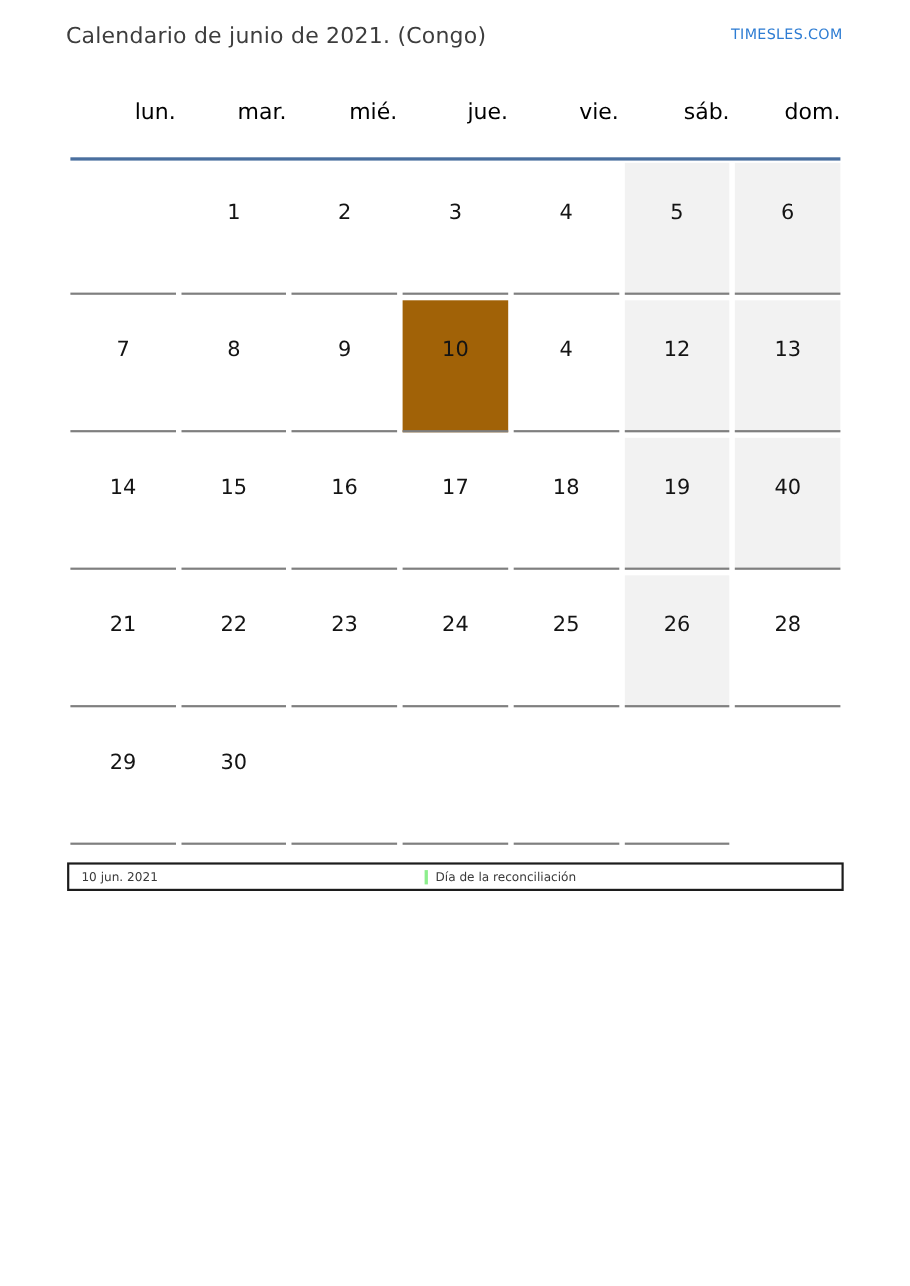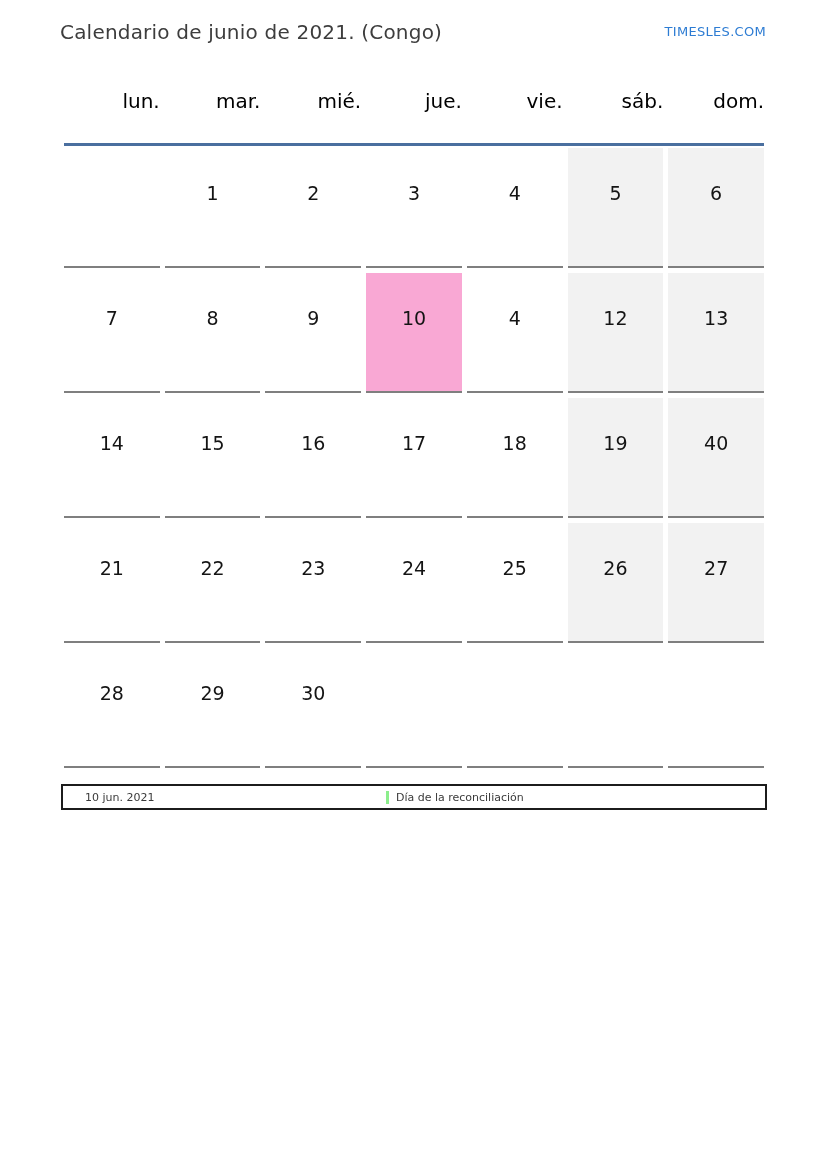--- a/index.html
+++ b/index.html
@@ -71,35 +71,35 @@
     height: 120px;
     border-bottom: 2px solid #7f7f7f;
     text-align: center;
     padding-top: 36px;
     font-size: 19px;
     line-height: 1;
     color: #141414;
     background: #ffffff;
   }
   .day-cell.weekend { background: #f2f2f2; }
-  .day-cell.holiday { background: #f9a8d4; }
+  .day-cell.holiday { background: #a16207; }
   .legend-box {
     position: absolute;
     left: 61px;
     right: 60px;
     top: 784px;
     box-sizing: border-box;
     height: 26px;
     border: 2px solid #1c1c1c;
     display: flex;
     align-items: center;
     font-size: 11px;
     color: #3a3a3a;
   }
-  .legend-date { padding-left: 22px; }
+  .legend-date { padding-left: 11px; }
   .legend-event {
     position: absolute;
     left: 46%;
     display: flex;
     align-items: flex-start;
   }
   .legend-marker {
     display: inline-block;
     width: 3px;
     height: 13px;
@@ -149,21 +149,20 @@
       <div class="day-cell">17</div>
       <div class="day-cell">18</div>
       <div class="day-cell weekend">19</div>
       <div class="day-cell weekend">40</div>
       <div class="day-cell">21</div>
       <div class="day-cell">22</div>
       <div class="day-cell">23</div>
       <div class="day-cell">24</div>
       <div class="day-cell">25</div>
       <div class="day-cell weekend">26</div>
-      <div class="day-cell weekend">27</div>
       <div class="day-cell">28</div>
       <div class="day-cell">29</div>
       <div class="day-cell">30</div>
       <div class="day-cell"></div>
       <div class="day-cell"></div>
       <div class="day-cell"></div>
       <div class="day-cell"></div>
     </div>
 
   <div class="legend-box">

